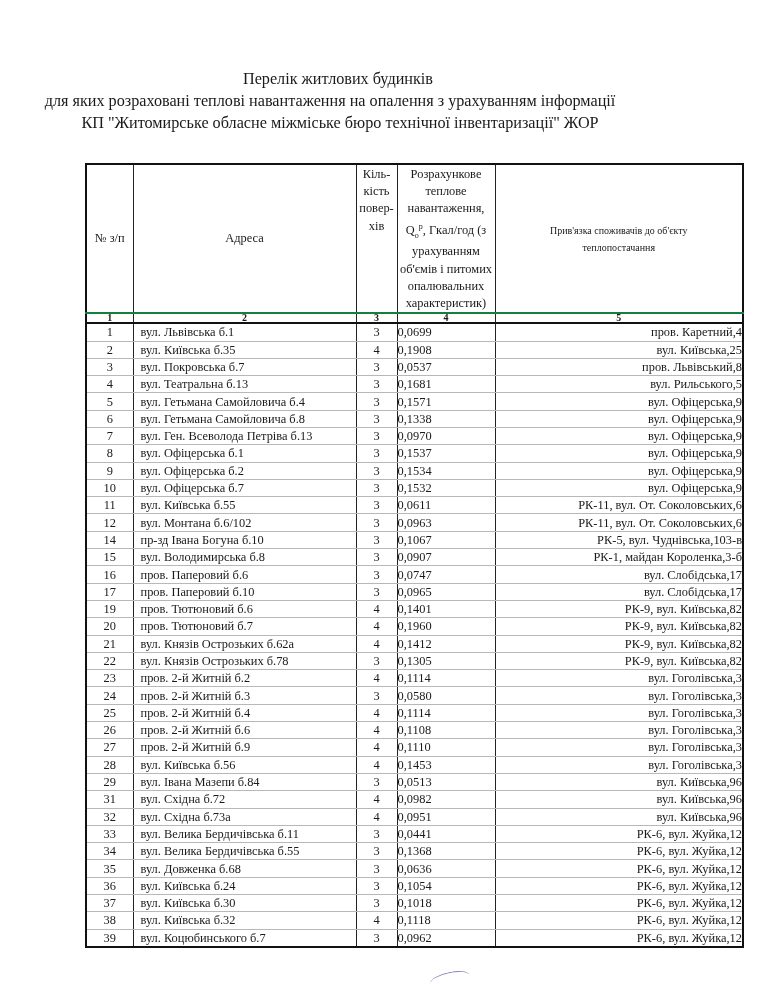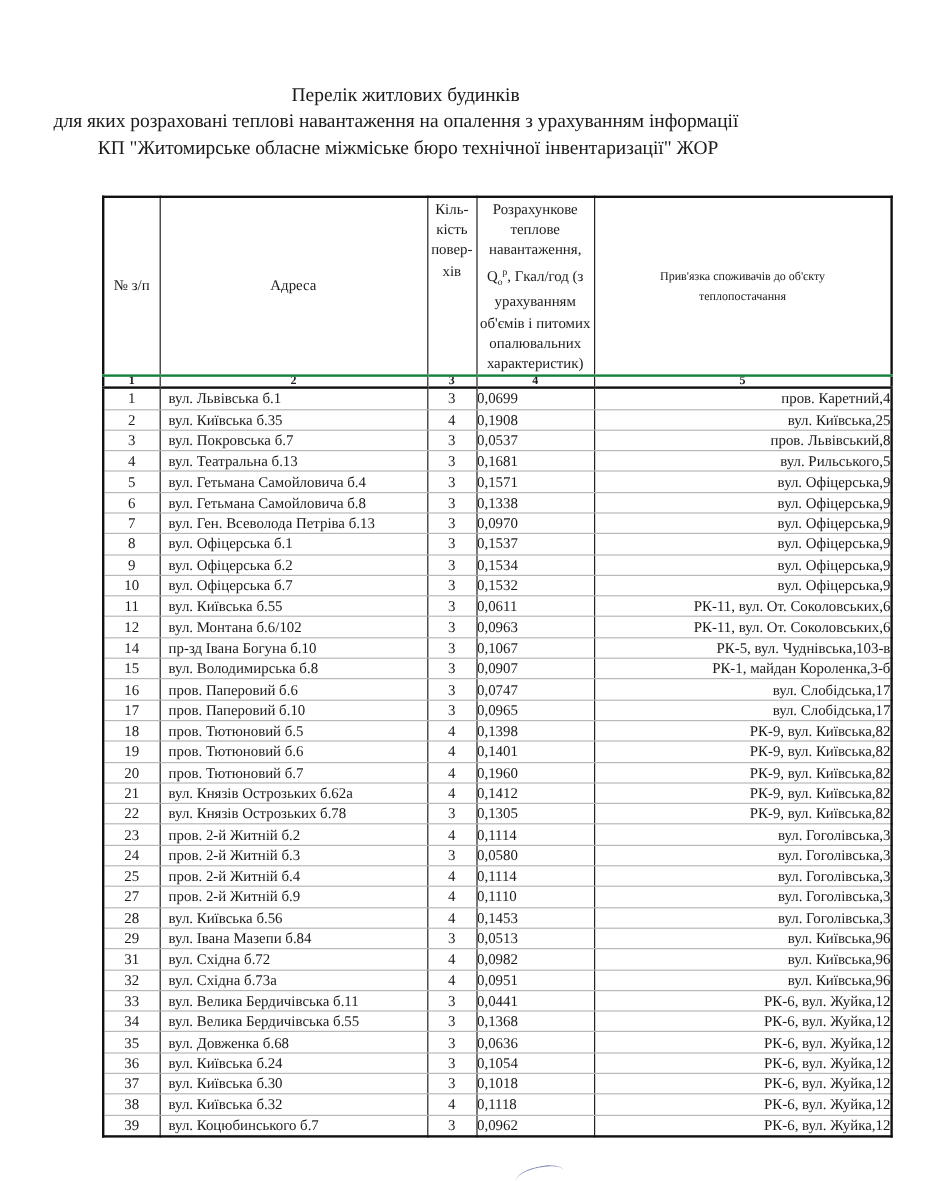--- a/index.html
+++ b/index.html
@@ -203,27 +203,20 @@
         <td class="link">вул. Слобідська,17</td>
       </tr>
       <tr class="data">
         <td class="num">17</td>
         <td class="addr">пров. Паперовий б.10</td>
         <td class="floors">3</td>
         <td class="load">0,0965</td>
         <td class="link">вул. Слобідська,17</td>
       </tr>
       <tr class="data">
-        <td class="num">18</td>
-        <td class="addr">пров. Тютюновий б.5</td>
-        <td class="floors">4</td>
-        <td class="load">0,1398</td>
-        <td class="link">РК-9, вул. Київська,82</td>
-      </tr>
-      <tr class="data">
         <td class="num">19</td>
         <td class="addr">пров. Тютюновий б.6</td>
         <td class="floors">4</td>
         <td class="load">0,1401</td>
         <td class="link">РК-9, вул. Київська,82</td>
       </tr>
       <tr class="data">
         <td class="num">20</td>
         <td class="addr">пров. Тютюновий б.7</td>
         <td class="floors">4</td>
@@ -256,20 +249,27 @@
         <td class="addr">пров. 2-й Житній б.3</td>
         <td class="floors">3</td>
         <td class="load">0,0580</td>
         <td class="link">вул. Гоголівська,3</td>
       </tr>
       <tr class="data">
         <td class="num">25</td>
         <td class="addr">пров. 2-й Житній б.4</td>
         <td class="floors">4</td>
         <td class="load">0,1114</td>
+        <td class="link">вул. Гоголівська,3</td>
+      </tr>
+      <tr class="data">
+        <td class="num">26</td>
+        <td class="addr">пров. 2-й Житній б.6</td>
+        <td class="floors">4</td>
+        <td class="load">0,1108</td>
         <td class="link">вул. Гоголівська,3</td>
       </tr>
       <tr class="data">
         <td class="num">27</td>
         <td class="addr">пров. 2-й Житній б.9</td>
         <td class="floors">4</td>
         <td class="load">0,1110</td>
         <td class="link">вул. Гоголівська,3</td>
       </tr>
       <tr class="data">

